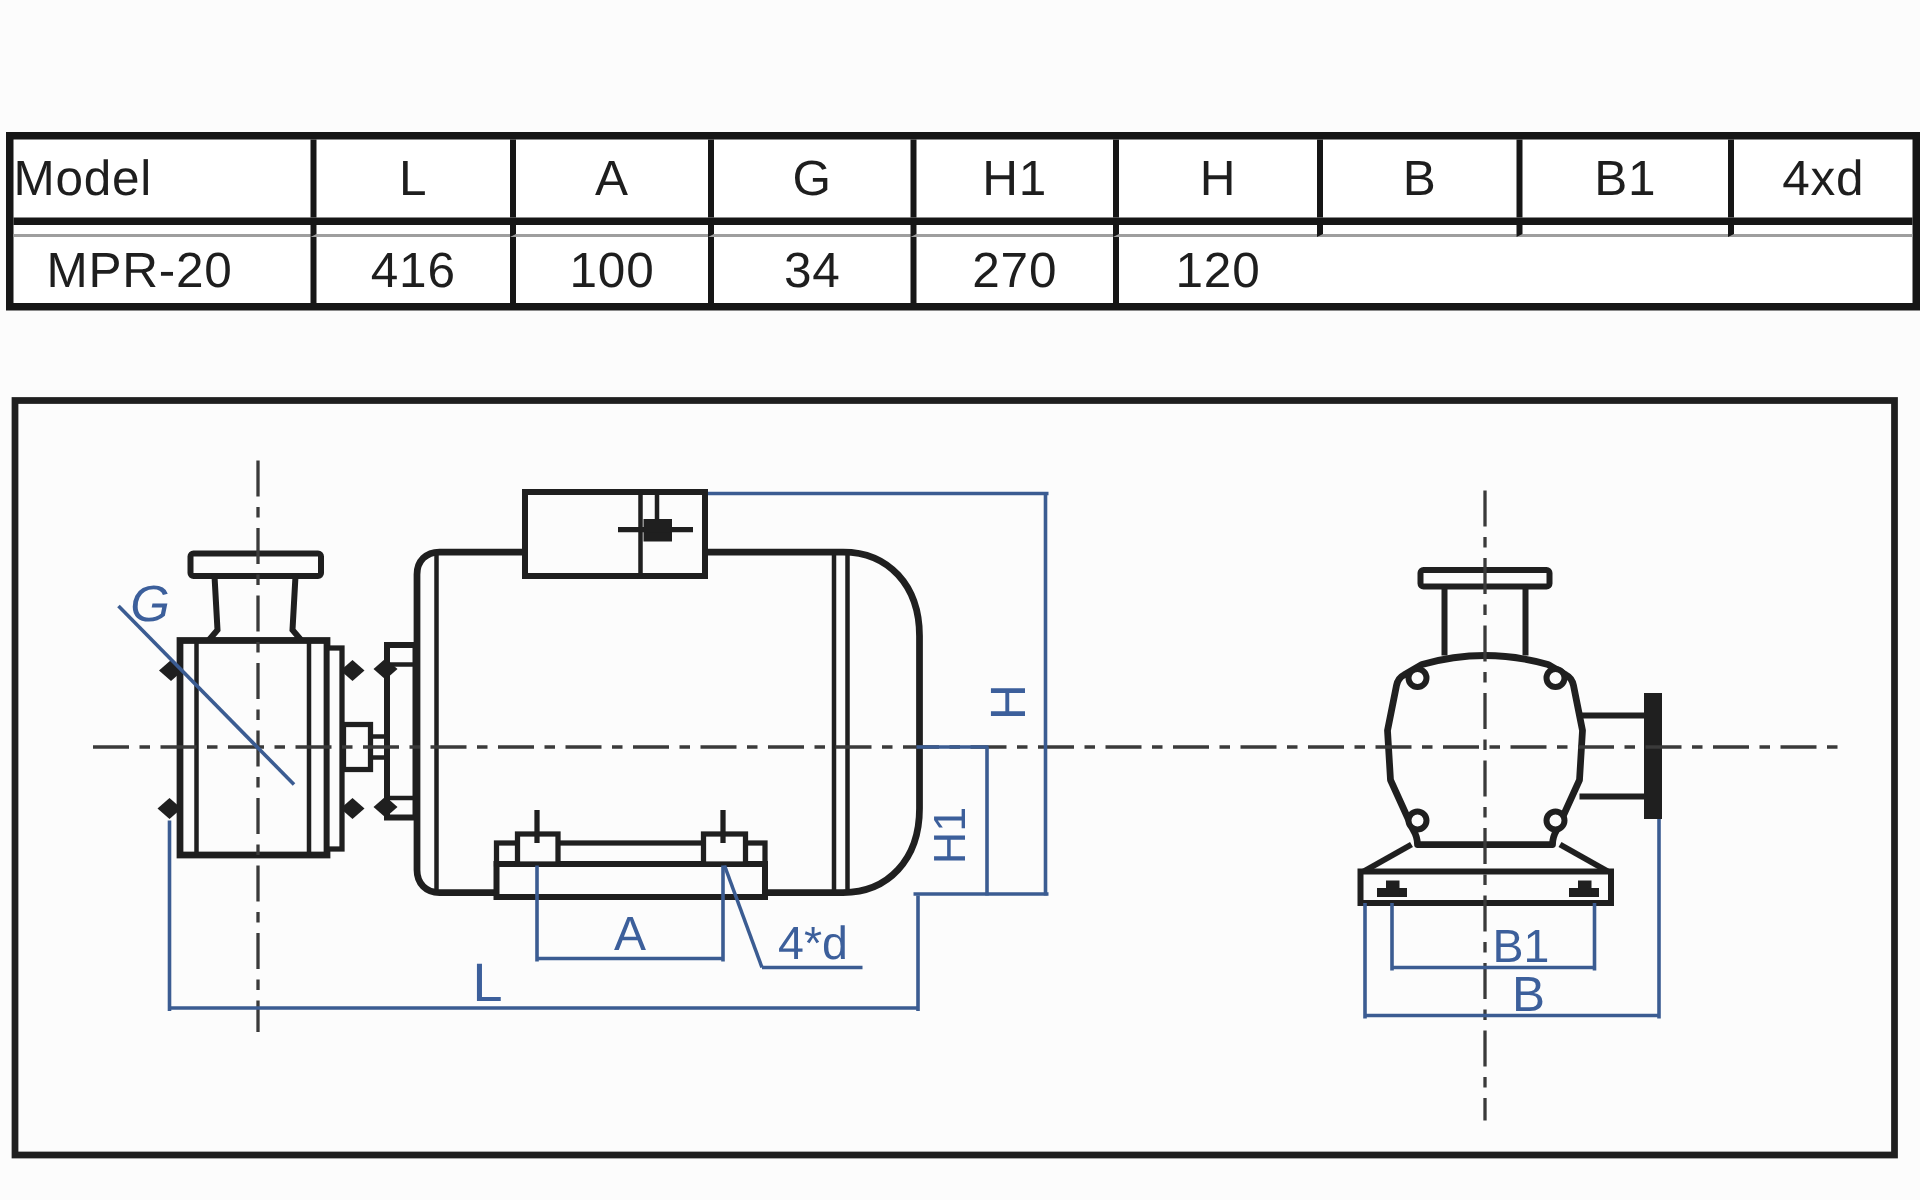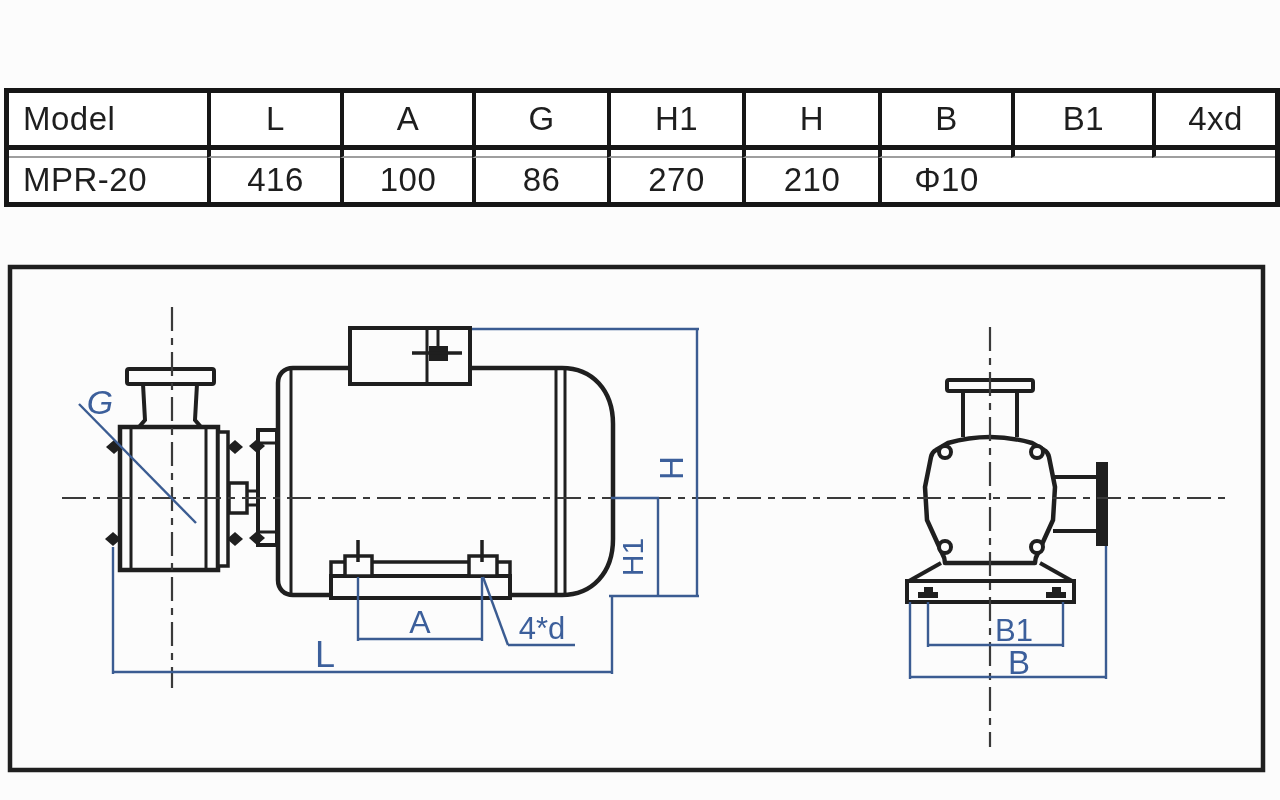--- a/index.html
+++ b/index.html
@@ -14,22 +14,22 @@
     color:#1e1e1e;
   }
   .trow{display:grid;grid-template-columns:198px 133px 132px 135px 135px 136px 133px 141px 1fr;}
   .tc{
     box-sizing:border-box;border-left:4px solid #161616;
     display:flex;align-items:center;justify-content:center;
     font-size:33px;letter-spacing:.5px;overflow:hidden;white-space:nowrap;
   }
   .tc:first-child{border-left:none;}
   .thead .tc{height:52px;}
-  .thead .tc.left, .tdata .tc.left{justify-content:flex-start;padding-left:14px;}
-  .tdata .tc.left{}
+  .thead .tc.left, .tdata .tc.left{justify-content:flex-start;}
+  .tdata .tc.left{padding-left:22px;}
   .tsep{border-top:5px solid #161616;}
   .tsep .tc{height:8px;border-bottom:2px solid #9e9e9e;}
   .tdata .tc{height:44px;}
   
   .drawing-svg{position:absolute;left:0;top:0;}
   .blk{stroke:#1f1f1f;fill:none;}
   .blkf{fill:#1f1f1f;stroke:none;}
   .wht{fill:#fcfcfc;stroke:#1f1f1f;}
   .cl{stroke:#3a3a3a;stroke-width:2.2;fill:none;stroke-dasharray:24 7 7 7;}
   .dim{stroke:#3b5c92;stroke-width:2.4;fill:none;}
@@ -60,24 +60,23 @@
       <div class="tc"></div>
       <div class="tc"></div>
       <div class="tc"></div>
       <div class="tc"></div>
       <div class="tc"></div>
     </div>
     <div class="trow tdata">
       <div class="tc left">MPR-20</div>
       <div class="tc">416</div>
       <div class="tc">100</div>
-      <div class="tc">86</div>
+      <div class="tc">34</div>
       <div class="tc">270</div>
-      <div class="tc">210</div>
-      <div class="tc">Φ10</div>
+      <div class="tc">120</div>
     </div>
   </div>
 
   <svg class="drawing-svg" width="1280" height="800" viewBox="0 0 1280 800">
 
     <rect x="10" y="267" width="1253" height="503" class="blk" stroke-width="4.5"></rect>
 
     <g>
 
       <g>

